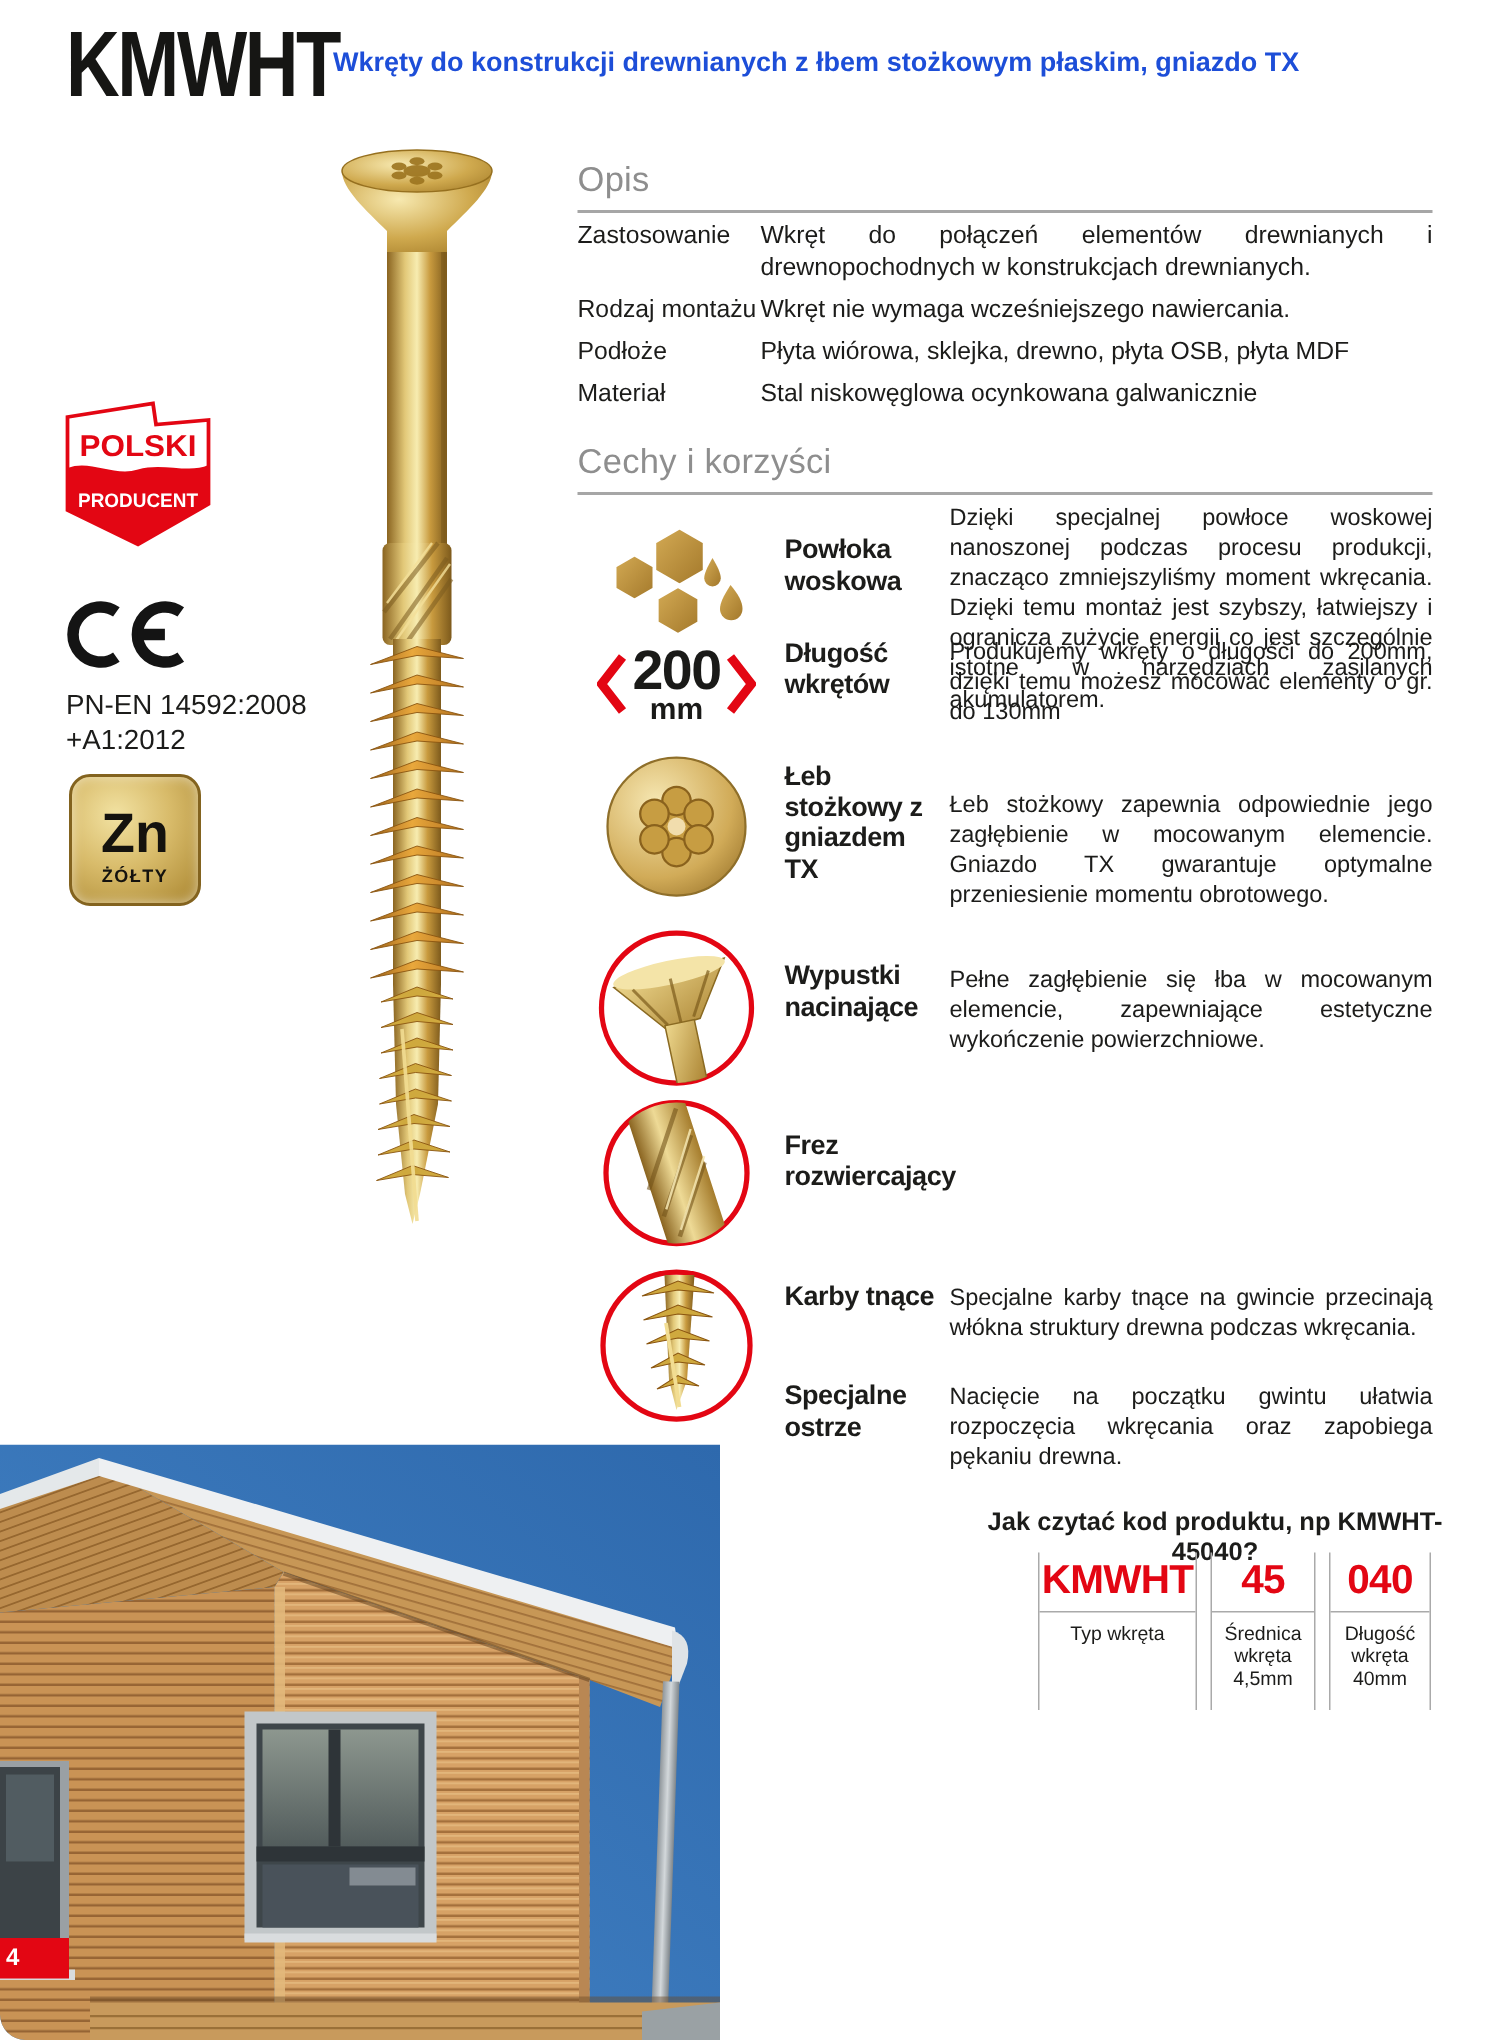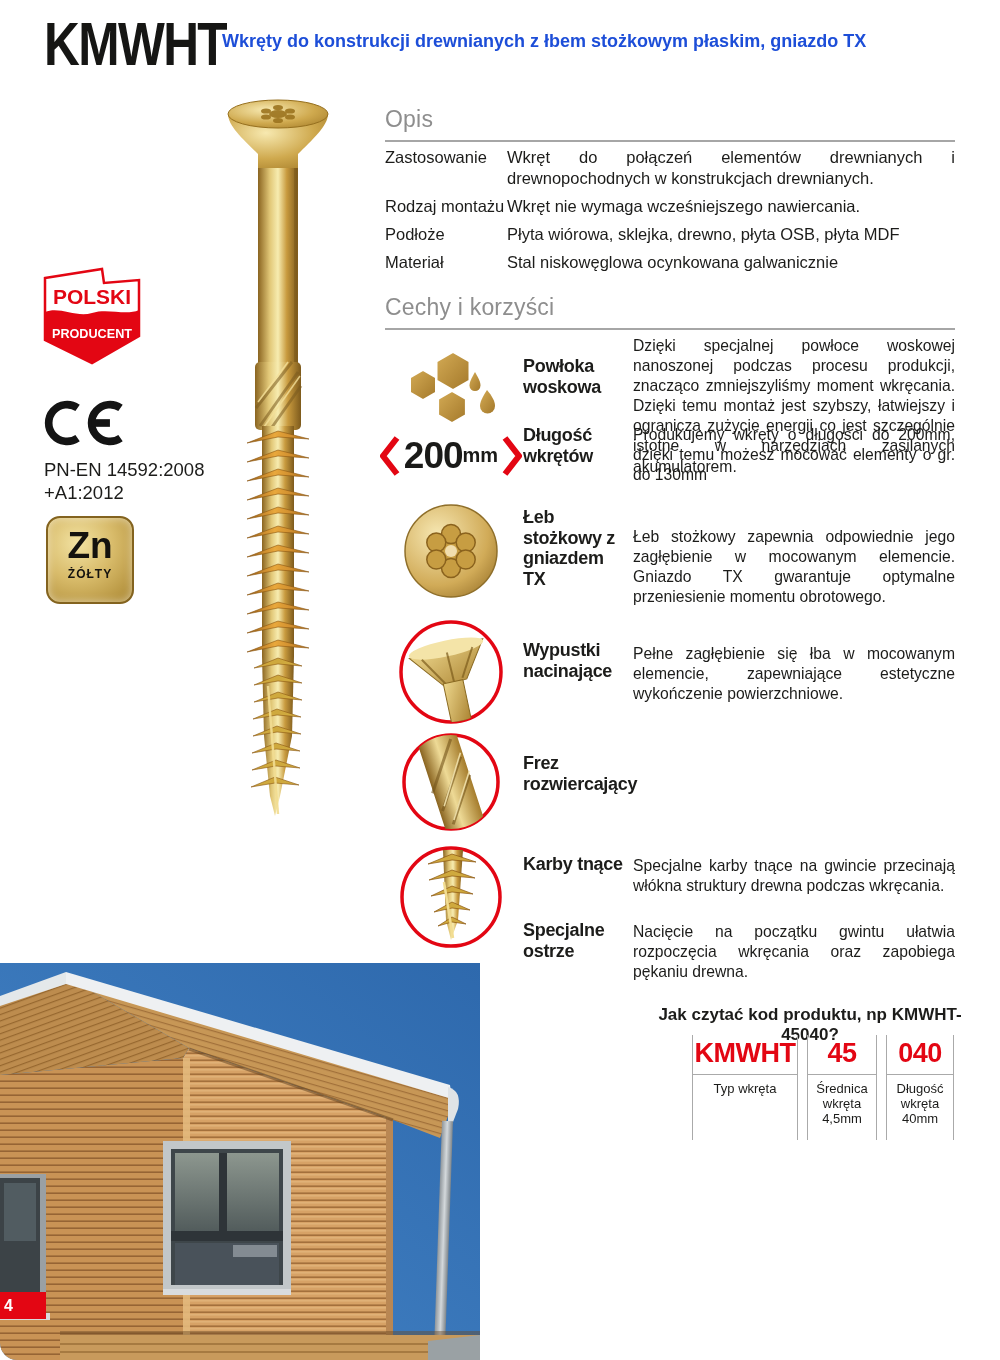--- a/index.html
+++ b/index.html
@@ -17,29 +17,29 @@
   .opis-row{display:grid;grid-template-columns:122px 1fr;margin-bottom:7px;font-size:16.5px;line-height:21px;}
   .opis-row .val{text-align:justify;}
   
   .feat{position:absolute;left:385px;width:570px;display:grid;grid-template-columns:132px 104px 1fr;
         column-gap:6px;}
   .feat .label{font-weight:700;font-size:18px;line-height:1.15;letter-spacing:-.3px;}
   .feat .txt{font-size:15.7px;line-height:1.28;text-align:justify;}
   .iconbox{display:flex;justify-content:center;}
   
   .len-icon{display:flex;align-items:center;gap:4px;margin-top:6px;}
-  .len-mid{display:flex;flex-direction:row;align-items:center;line-height:1;}
+  .len-mid{display:flex;flex-direction:column;align-items:center;line-height:1;}
   .len-val{font-size:37px;font-weight:800;letter-spacing:-1px;color:#1a1a18;}
   .len-unit{font-size:20px;font-weight:800;margin-top:-2px;color:#1a1a18;}
   
   .norm{position:absolute;left:44px;top:458px;font-size:18.5px;line-height:23px;color:#1c1c1a;}
   .zn{position:absolute;left:46px;top:516px;width:88px;height:88px;border-radius:14px;
       background:radial-gradient(circle at 35% 30%,#f2e2a2,#d8bb6a 45%,#a9852f 100%);
       border:2px solid #83631f;box-sizing:border-box;text-align:center;box-shadow:inset 0 0 8px #fff8;}
-  .zn .zn-main{font-size:37px;font-weight:800;color:#14120e;margin-top:9px;line-height:1;}
+  .zn .zn-main{font-size:37px;font-weight:800;color:#14120e;margin-top:19px;line-height:1;}
   .zn .zn-sub{font-size:12px;font-weight:700;color:#14120e;letter-spacing:1px;margin-top:3px;}
   
   .code-head{position:absolute;left:655px;top:1005px;width:310px;text-align:center;
              font-size:17px;font-weight:700;}
   .code-table{position:absolute;left:692px;top:1035px;display:grid;grid-template-columns:106px 70px 68px;
               column-gap:9px;}
   .code-cell{border-left:1px solid #aaa;border-right:1px solid #aaa;}
   .code-val{font-size:27px;font-weight:800;color:#e30613;text-align:center;padding:3px 0 5px;
             border-bottom:1px solid #aaa;letter-spacing:-.5px;}
   .code-desc{font-size:13px;text-align:center;line-height:15px;padding:6px 2px 14px;}

